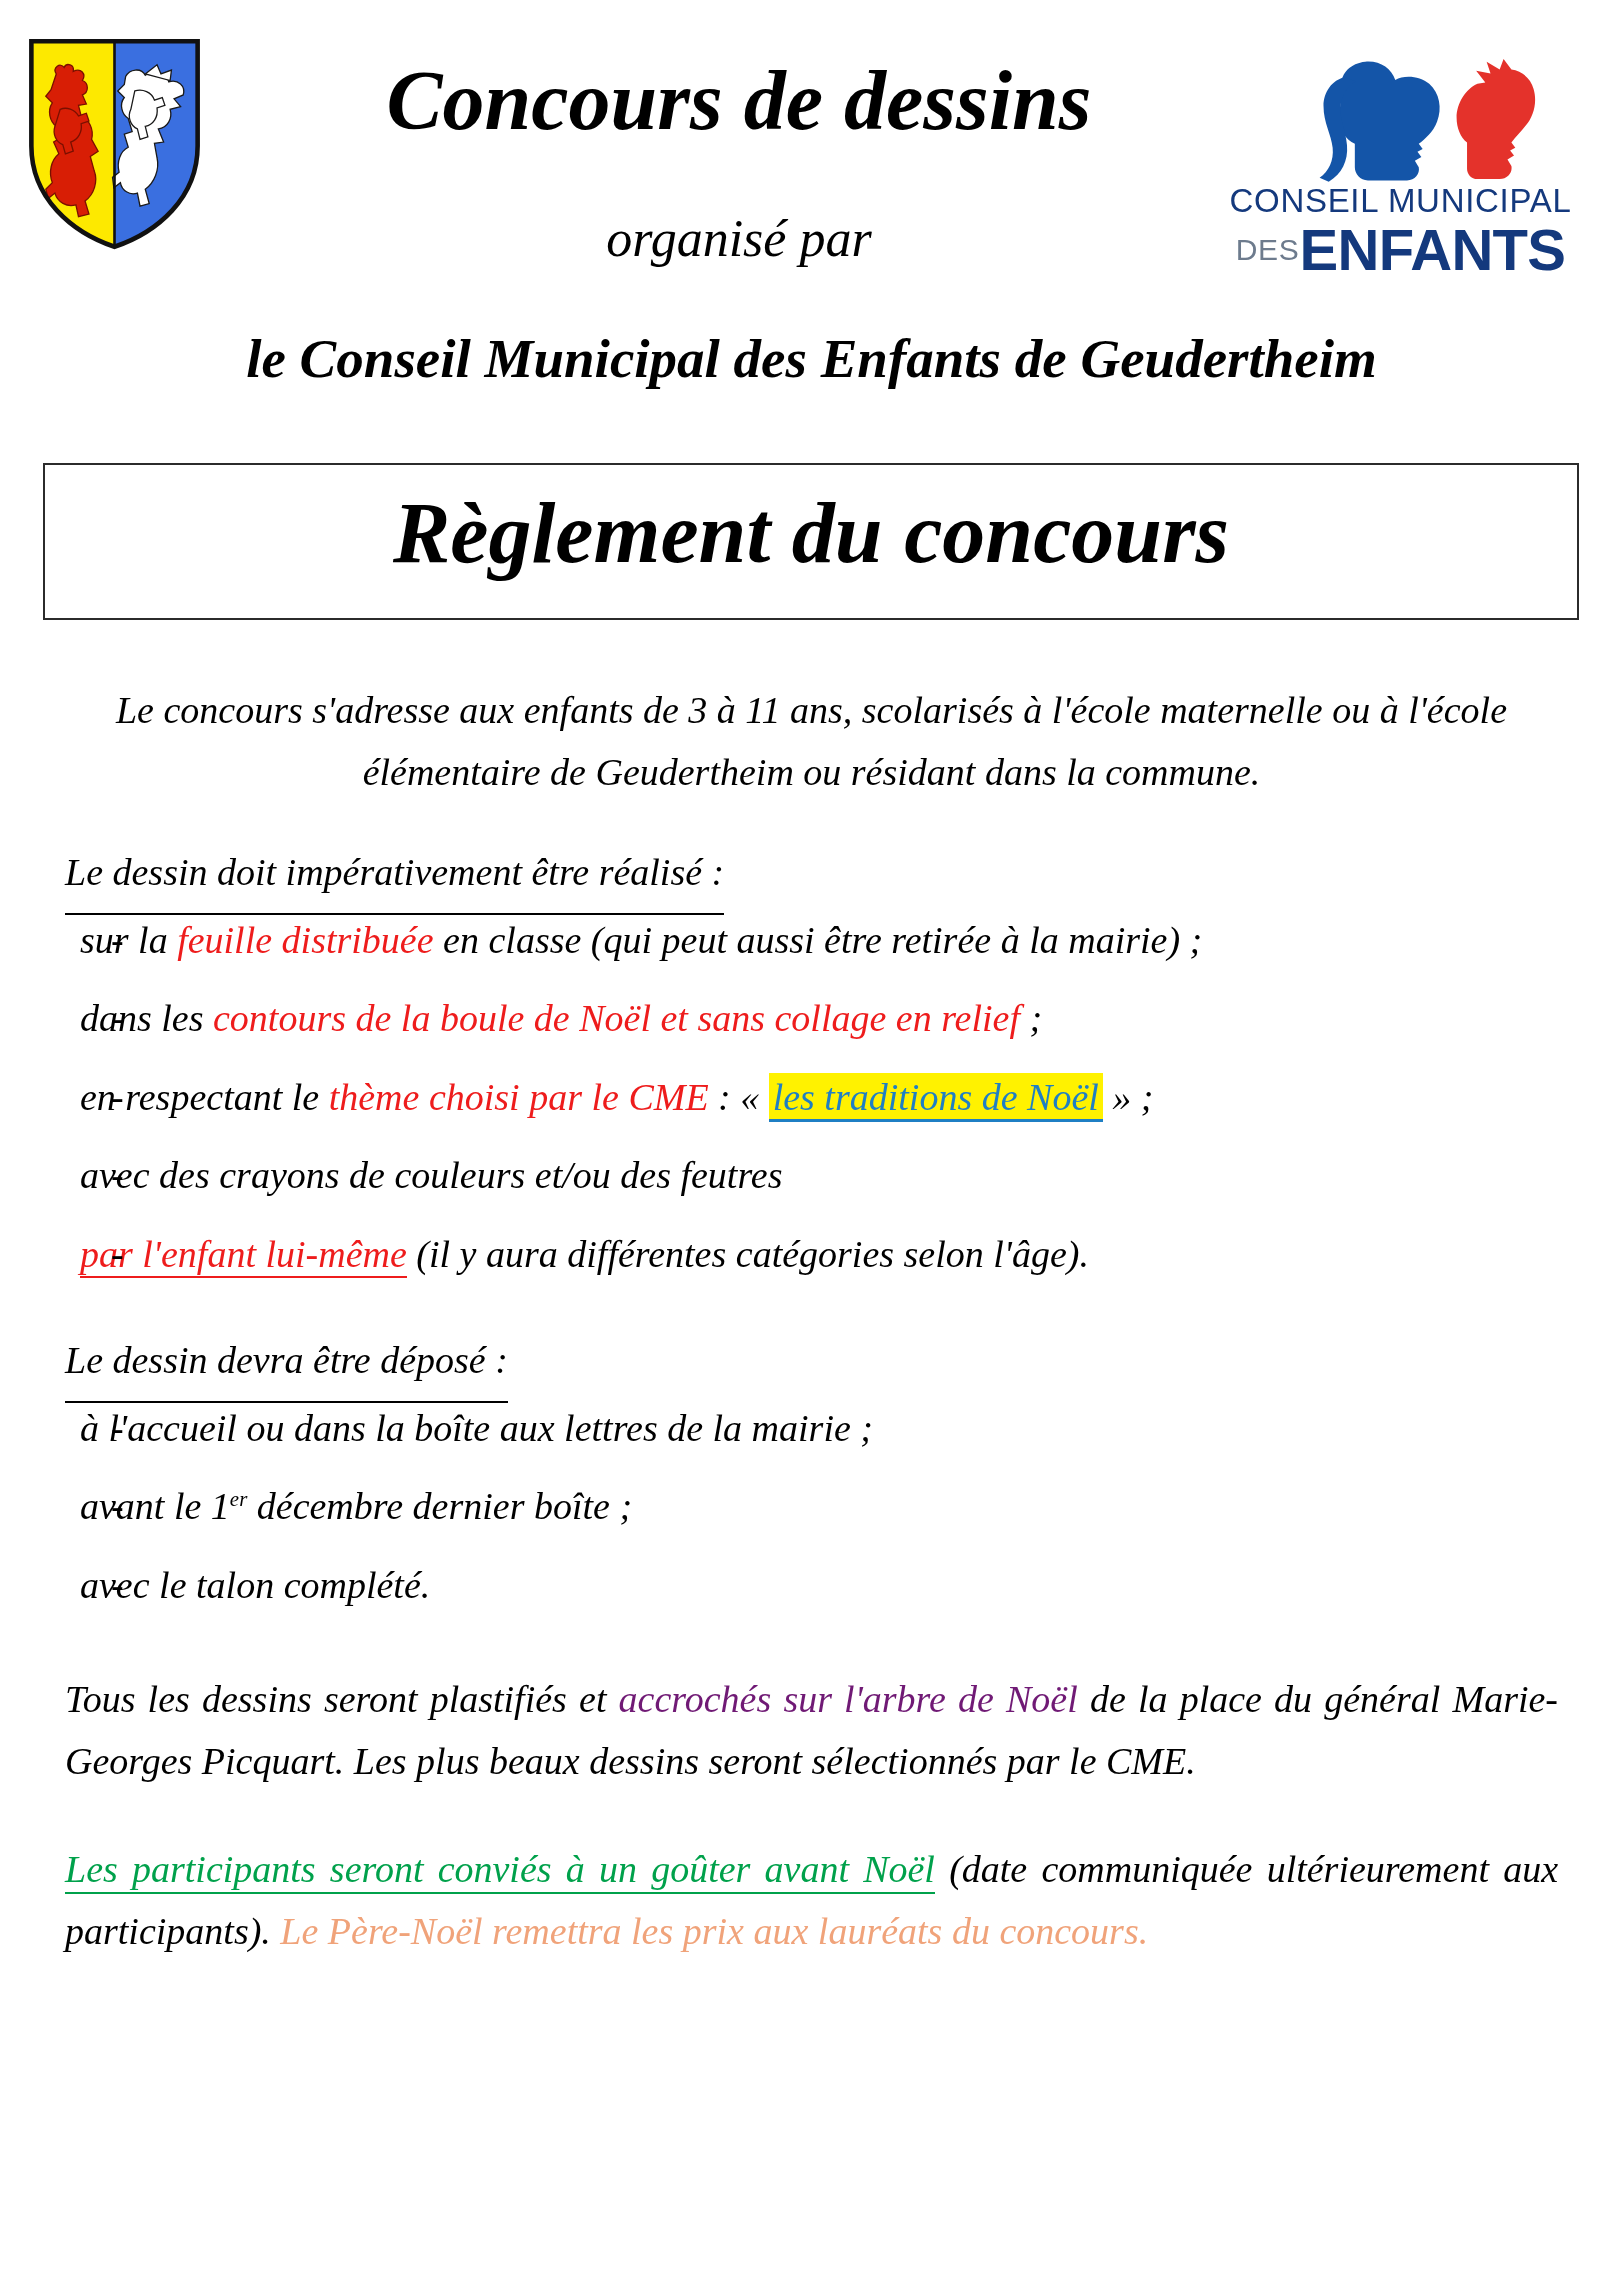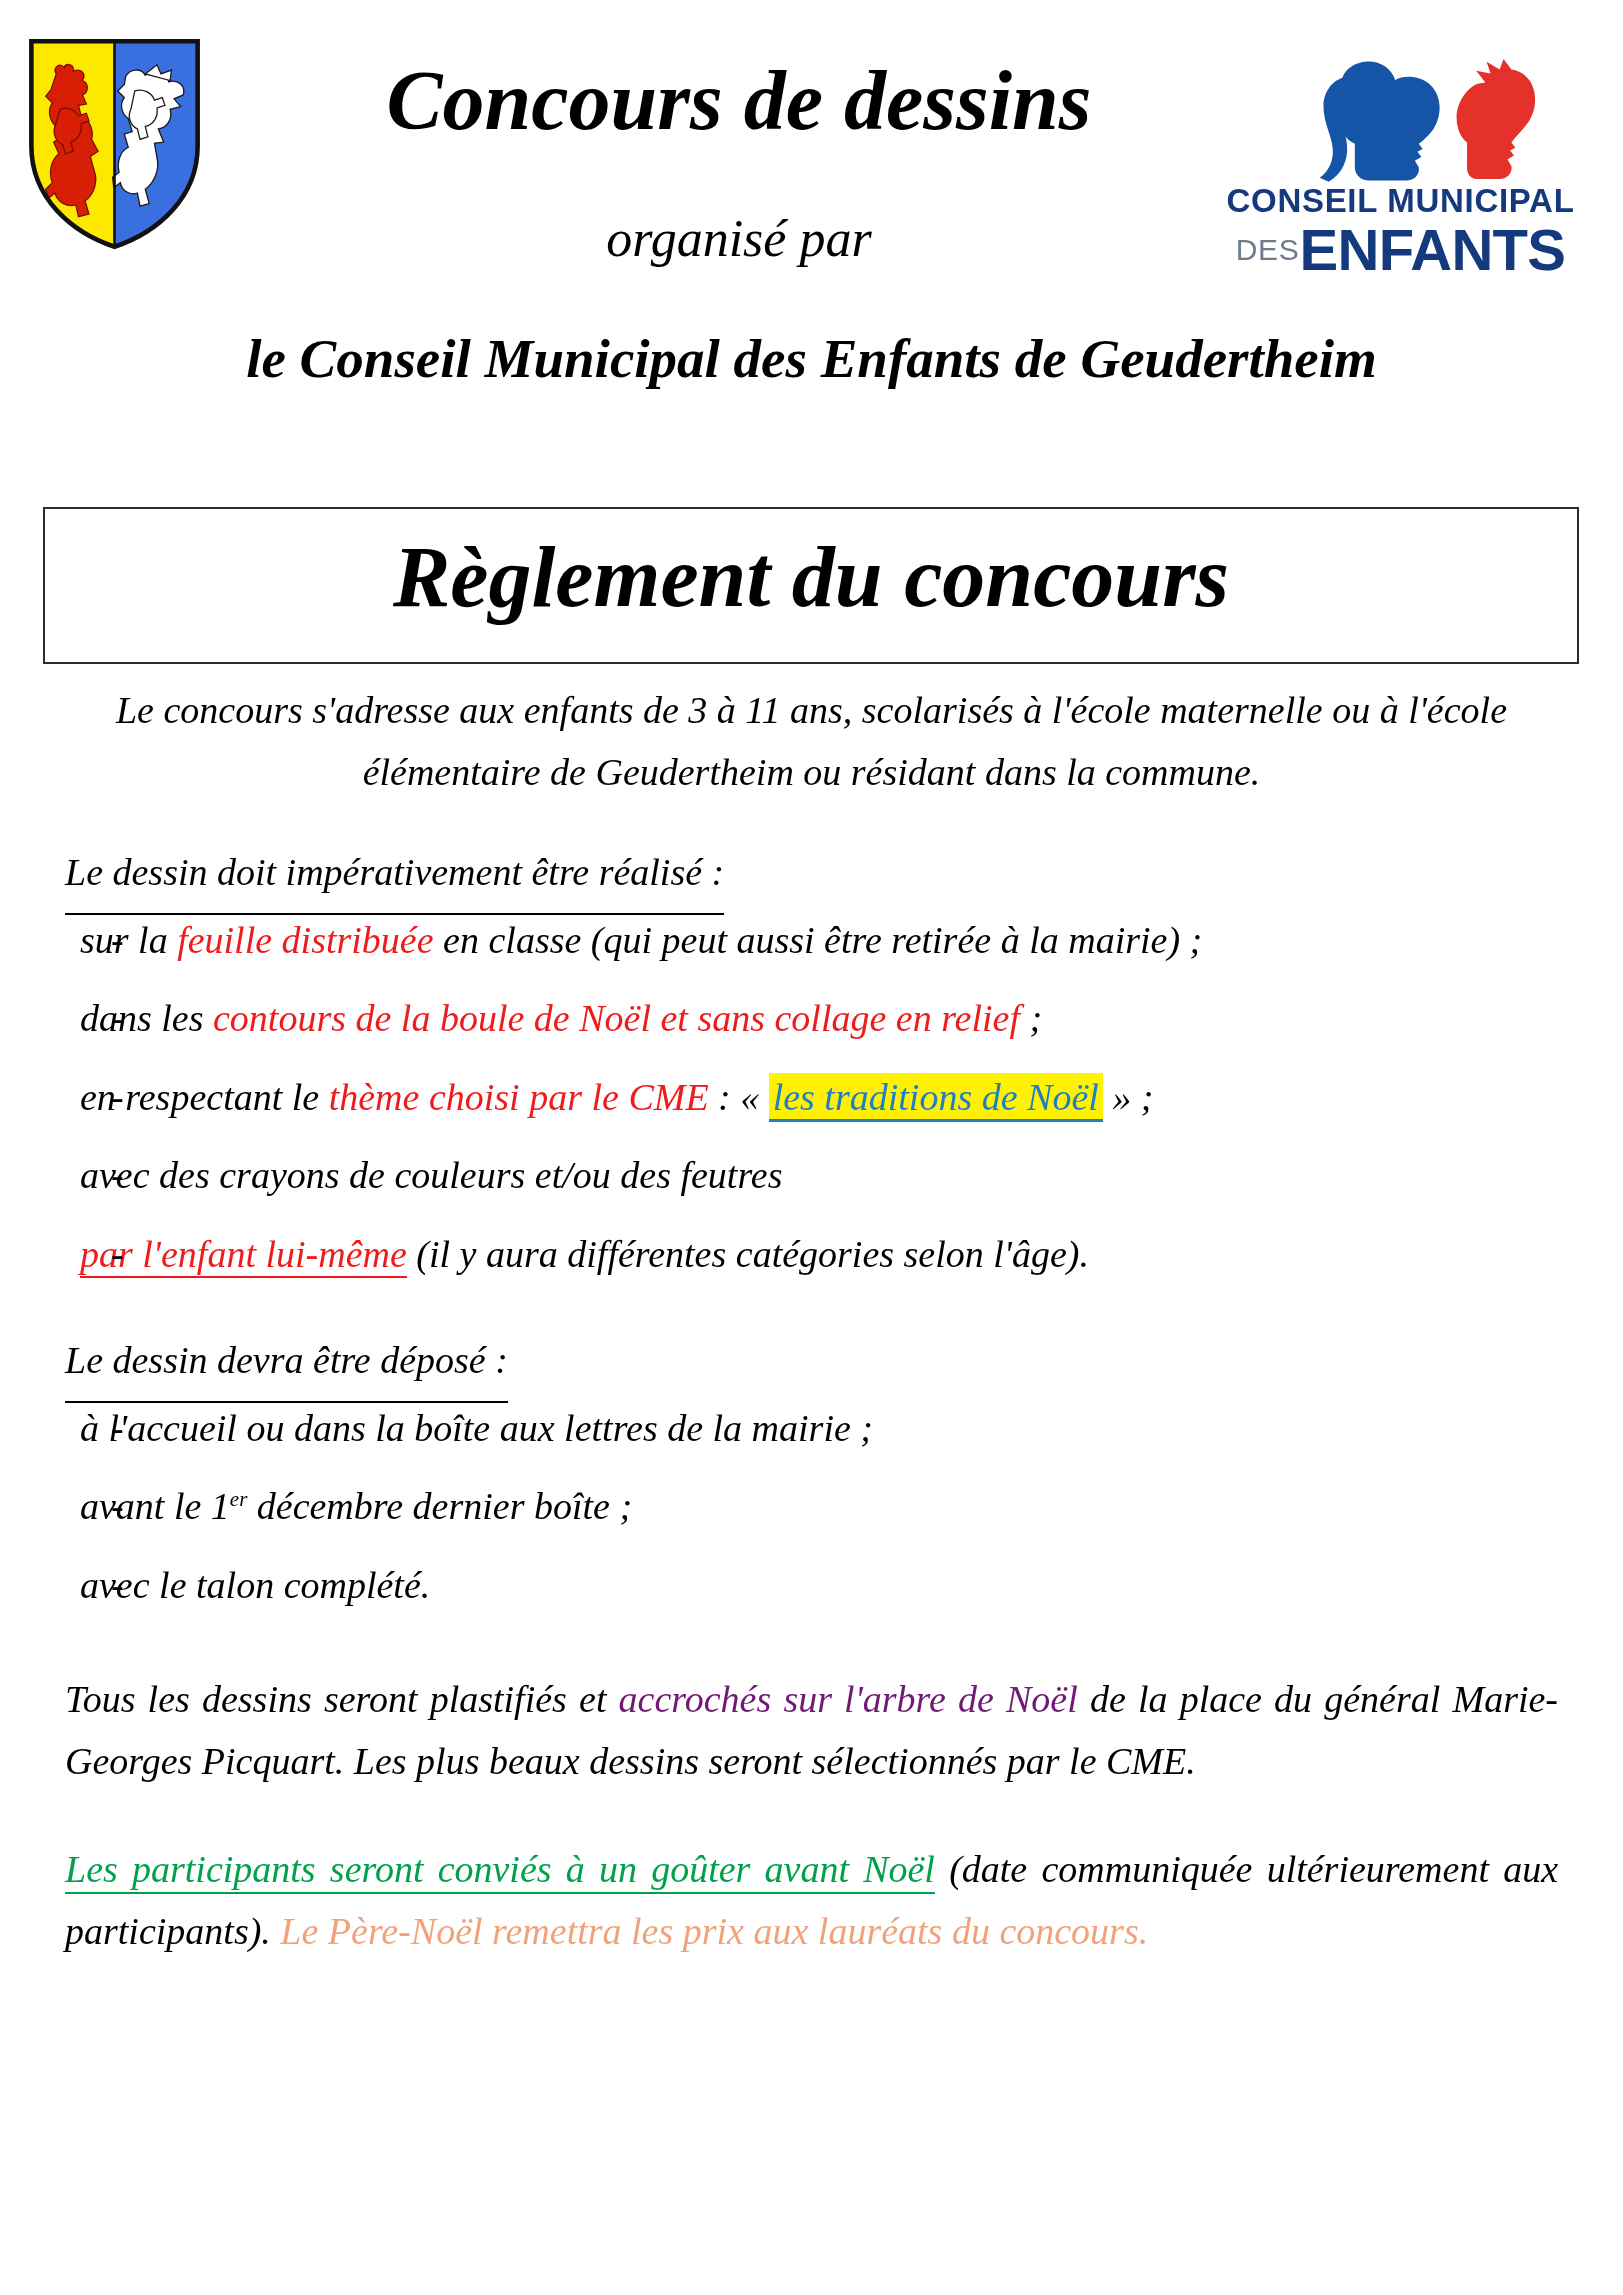--- a/index.html
+++ b/index.html
@@ -41,21 +41,21 @@
   .cme-logo .logo-text {
     text-align: center;
     line-height: 1.0;
     margin-top: 1.3px;
   }
   .logo-line1 {
     font-family: "Liberation Sans", sans-serif;
     font-size: 33px;
     letter-spacing: 0.7px;
     color: #14397d;
-    font-weight: 700;
+    font-weight: 400;
     display: block;
     text-align: center;
   }
   .logo-line2 {
     display: block;
     margin-top: 3.9px;
     white-space: nowrap;
   }
   .logo-des {
     font-family: "Liberation Sans", sans-serif;
@@ -108,21 +108,21 @@
     font-weight: bold;
     font-size: 55px;
     color: #000;
     white-space: nowrap;
   }
 
   
   .rules-box {
     position: absolute;
     left: 43px;
-    top: 507px;
+    top: 463px;
     width: 1536px;
     height: 157px;
     border: 2px solid #2b2b2b;
     box-sizing: border-box;
   }
   .rules-box-title {
     position: absolute;
     left: 0; right: 0;
     top: 13px;
     text-align: center;

